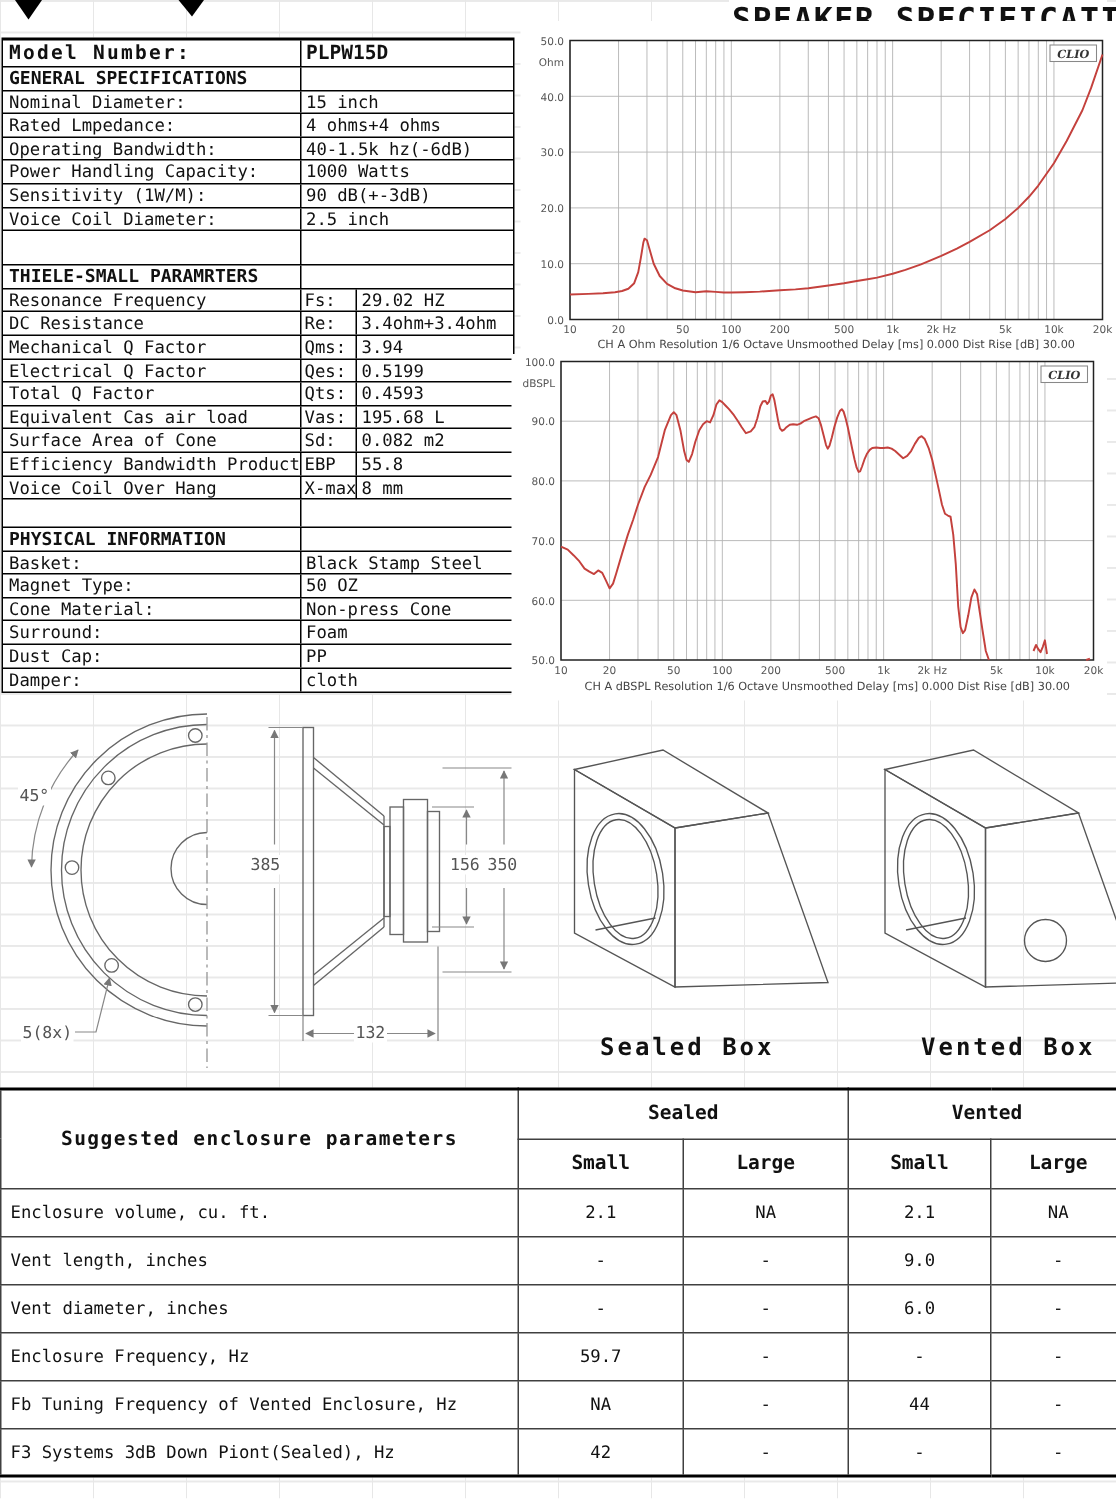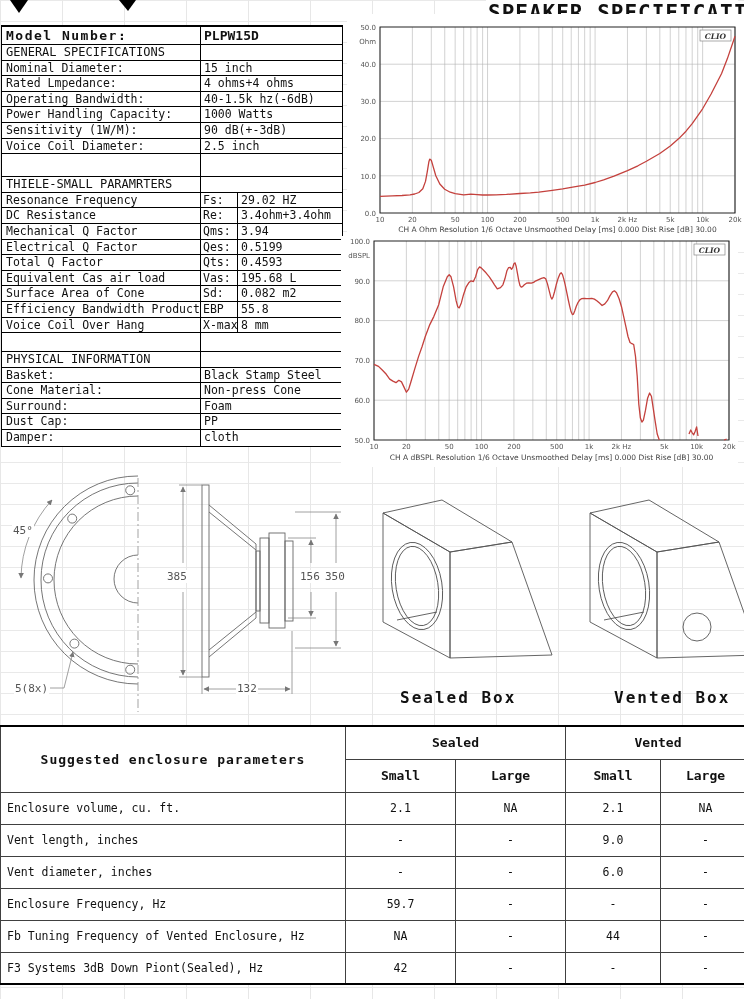--- a/index.html
+++ b/index.html
@@ -32,21 +32,21 @@
     background:#fff; border:1px solid #000; border-top:2px solid #000;
   }
   .srow { display:flex; border-bottom:1px solid #000; height:15.6px;
           line-height:14.8px; font-size:11.5px; white-space:nowrap; }
   .srow:last-child { border-bottom:none; }
   .srow .c1 { width:199px; padding-left:4px; border-right:1px solid #000; overflow:hidden; }
   .srow .ca { width:37px;  padding-left:2px; border-right:1px solid #000; overflow:hidden; }
   .srow .c2 { flex:1; padding-left:3px; overflow:hidden; }
   .srow.model { height:18px; line-height:17px; font-weight:bold; font-size:13px; }
   .srow.model .c1 { letter-spacing:1.5px; }
-  .srow.head  { font-weight:normal; font-size:12px; }
+  .srow.head  { font-weight:bold; font-size:12px; }
   .srow.sp1 { height:23px; }
   .srow.sp2 { height:19px; }
 
   
   .chart { position:absolute; z-index:2; background:#fff; }
   .chart svg { display:block; }
 
   
   .draw-svg { position:absolute; left:0; top:470px; z-index:1; }
   .dim {
@@ -173,20 +173,24 @@
       <div class="c1"></div>
       <div class="c2"></div>
     </div>
     <div class="srow head">
       <div class="c1">PHYSICAL INFORMATION</div>
       <div class="c2"></div>
     </div>
     <div class="srow ">
       <div class="c1">Basket:</div>
       <div class="c2">Black Stamp Steel</div>
+    </div>
+    <div class="srow ">
+      <div class="c1">Magnet Type:</div>
+      <div class="c2">50 OZ</div>
     </div>
     <div class="srow ">
       <div class="c1">Cone Material:</div>
       <div class="c2">Non-press Cone</div>
     </div>
     <div class="srow ">
       <div class="c1">Surround:</div>
       <div class="c2">Foam</div>
     </div>
     <div class="srow ">

